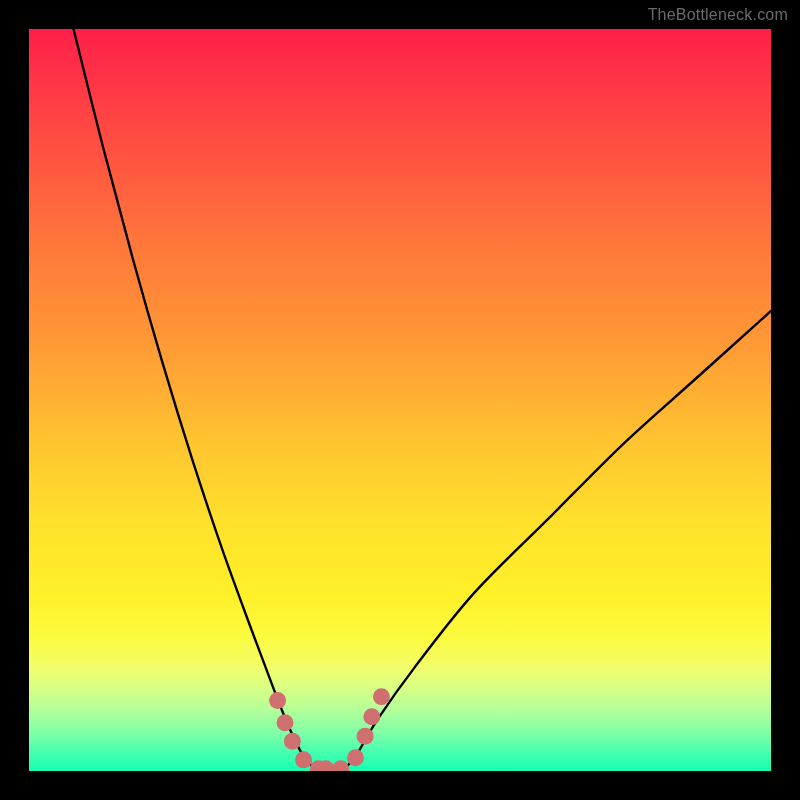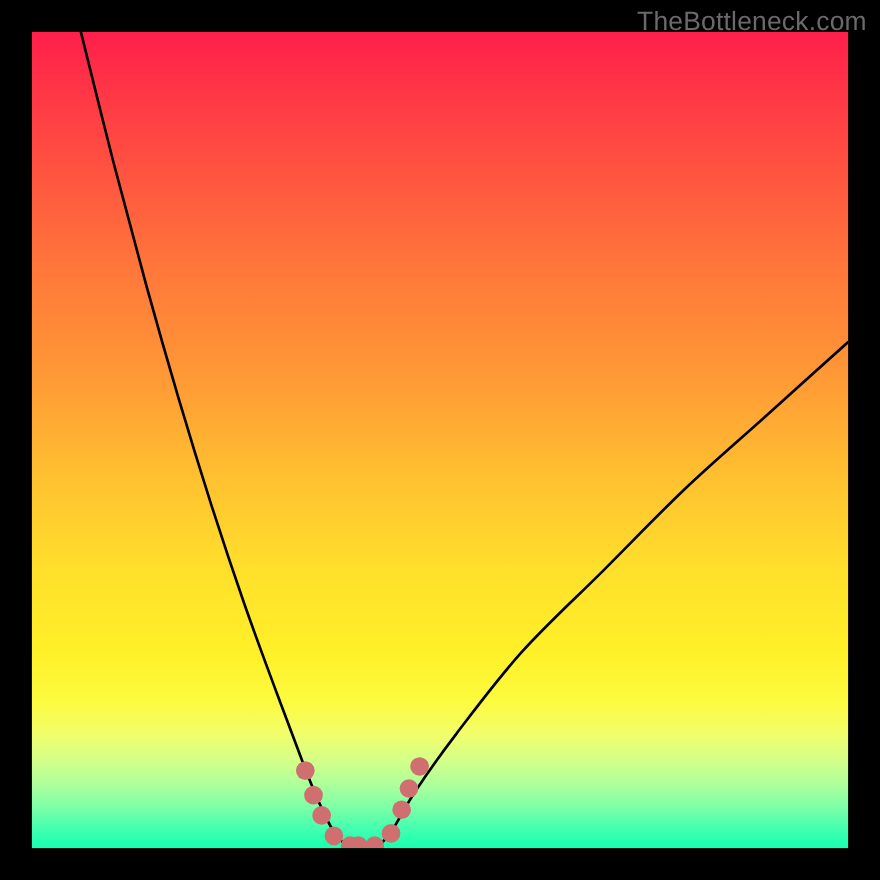--- a/index.html
+++ b/index.html
@@ -40,21 +40,21 @@
       #7dffa8 95%,
       #3bffb0 98%,
       #18ffb0 100%
     );
   }
   .attrib {
     position: absolute;
     top: 6px;
     right: 12px;
     color: #6a6a6a;
-    font-size: 24px;
+    font-size: 16px;
     letter-spacing: 0.2px;
     font-weight: 400;
     text-align: right;
   }
   svg.overlay {
     position: absolute;
     left: 0;
     top: 0;
     width: 742px;
     height: 742px;

